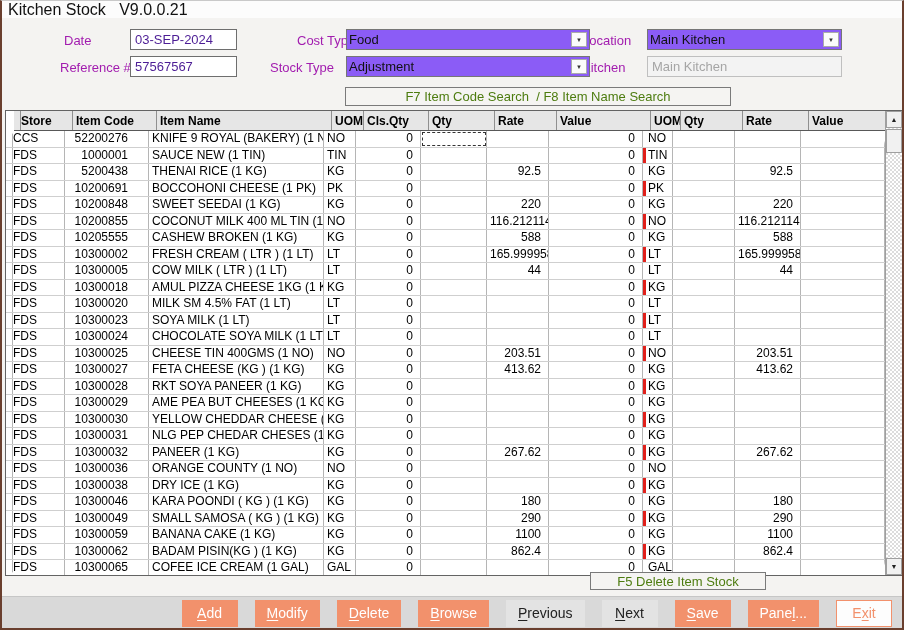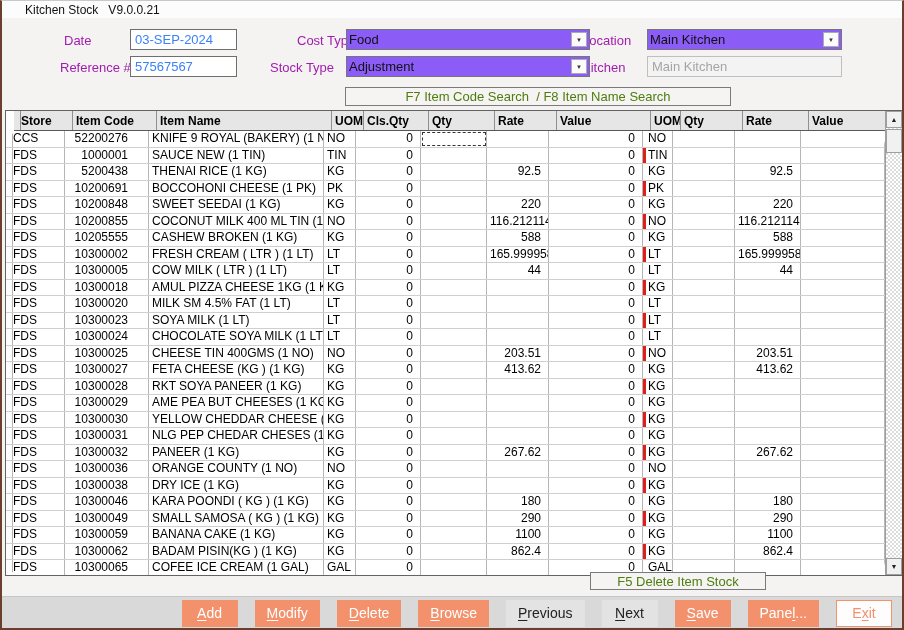--- a/index.html
+++ b/index.html
@@ -11,28 +11,28 @@
     background: #f4f3f1;
     border: 2px solid #6a3f2e; border-top: 1px solid #c9c9c9;
     overflow: hidden;
   }
 
   
   .titlebar {
     position: absolute; left:0; top:0; right:0; height:17px;
     background:#fcfcfc; display:flex; align-items:center;
   }
-  .titlebar .title { font-size:12px; color:#111; padding-left:23px; white-space:pre; }
+  .titlebar .title { font-size:16px; color:#111; padding-left:6px; white-space:pre; }
 
   
   .lbl { position:absolute; font-size:13px; color:#a21caf; }
   .tbx {
     position:absolute; height:21px; background:#fff;
     border:1px solid #6e6e6e; font-family:"Liberation Sans",sans-serif;
-    font-size:13px; color:#3b82f6; padding:0 4px; outline:none;
+    font-size:13px; color:#4c1d95; padding:0 4px; outline:none;
   }
   .tbx.disabled { background:#f3f3f3; border-color:#bfbfbf; color:#a5a5a5; }
   .combo {
     position:absolute; height:21px; background:#8b5cf6;
     border:1px solid #767676; font-size:13px; color:#111;
     display:flex; align-items:center; padding-left:2px; cursor:default;
   }
   .combo .cbtn {
     position:absolute; right:2px; top:2px; width:16px; height:15px;
     background:#fbfbfb; border:1px solid #ababab;

